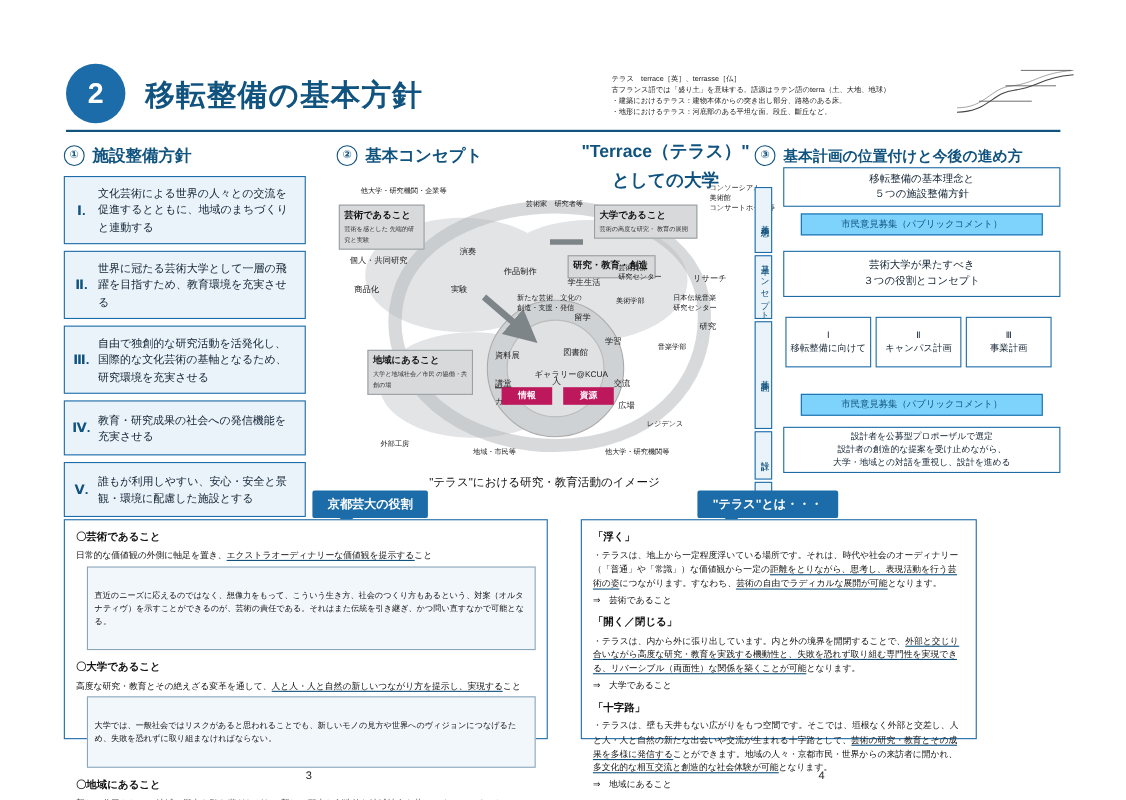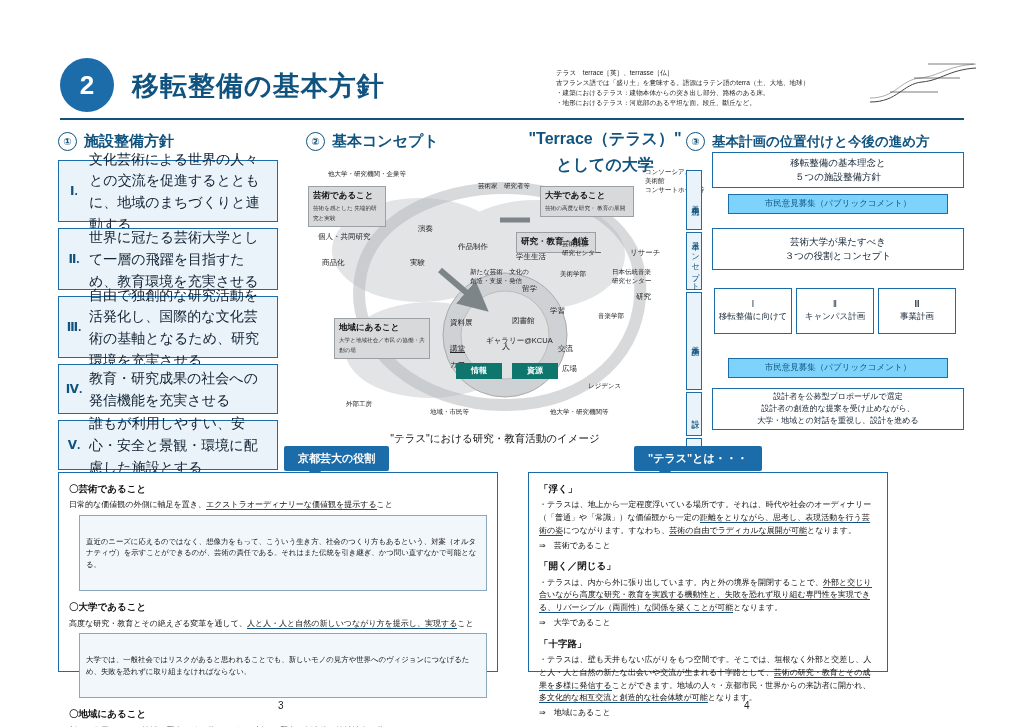--- a/index.html
+++ b/index.html
@@ -45,43 +45,43 @@
 
   
   .policy{
     position:absolute;left:58px;width:220px;border:1px solid #1b6ca8;background:#eaf3fa;
     display:flex;align-items:center;box-sizing:border-box;
   }
   .policy .rn{
     width:30px;flex:0 0 30px;text-align:center;font-size:12px;color:#11537f;font-weight:bold;
   }
   .policy .ptxt{
-    font-size:14px;line-height:1.55;color:#123;padding:8px 8px 6px 0;
+    font-size:10px;line-height:1.55;color:#123;padding:8px 8px 6px 0;
   }
   .p1{top:160px;height:62px;}
   .p2{top:228px;height:62px;}
   .p3{top:296px;height:62px;}
   .p4{top:364px;height:50px;}
   .p5{top:420px;height:50px;}
 
   
   .concept-title{
     position:absolute;left:500px;top:126px;width:210px;text-align:center;
     font-size:16px;font-weight:bold;color:#11537f;line-height:1.6;
   }
   .diagram{position:absolute;left:300px;top:160px;width:400px;height:280px;}
   .dg-label{position:absolute;font-size:6.5px;color:#222;line-height:1.35;}
   .blk{
     position:absolute;background:#d7d9db;border:1px solid #9aa0a4;font-size:7.5px;
     color:#111;padding:3px 4px;line-height:1.3;box-sizing:border-box;
   }
   .blk b{font-size:8.5px;display:block;margin-bottom:2px;}
   .blk .sub{font-size:5.6px;color:#333;line-height:1.25;}
-  .dark{background:#0f766e;color:#fff;text-align:center;font-size:8px;font-weight:bold;
-        display:flex;align-items:center;justify-content:center;border:none;margin-top:11px;}
+  .dark{background:#be185d;color:#fff;text-align:center;font-size:8px;font-weight:bold;
+        display:flex;align-items:center;justify-content:center;border:none;}
   .diag-cap{
     position:absolute;left:330px;top:432px;width:330px;text-align:center;font-size:10.5px;color:#111;
   }
 
   
   .flowbox{
     position:absolute;border:1px solid #1b6ca8;background:#fff;box-sizing:border-box;
     display:flex;align-items:center;justify-content:center;text-align:center;
     font-size:9.5px;color:#123;line-height:1.5;
   }

